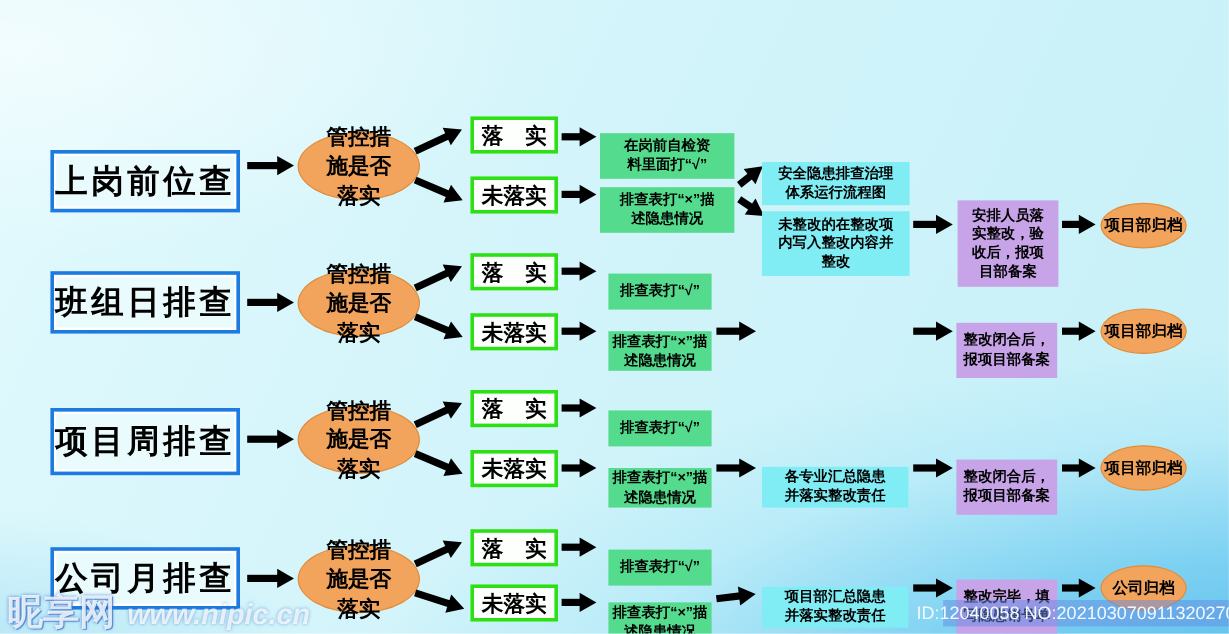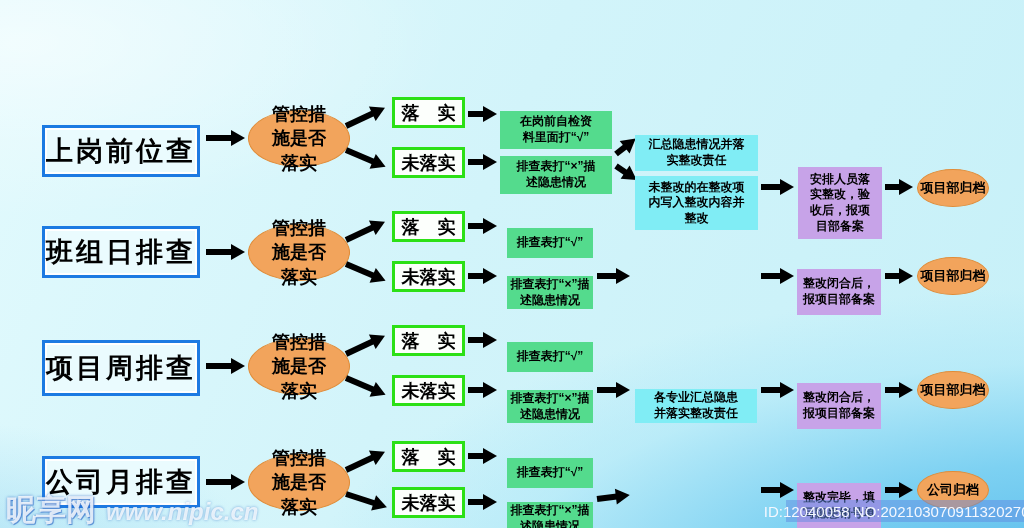--- a/index.html
+++ b/index.html
@@ -93,21 +93,21 @@
     <div class="arrow" style="left:346px;top:123px;width:30px;transform:rotate(-25deg);"></div>
     <div class="arrow" style="left:346px;top:147px;width:30px;transform:rotate(23deg);"></div>
     <div class="abs box-yn" style="left:392px;top:97px;width:73px;height:31px;">落　实</div>
     <div class="abs box-yn" style="left:392px;top:147px;width:73px;height:31px;">未落实</div>
     <div class="arrow" style="left:468px;top:111px;width:16px;"></div>
     <div class="arrow" style="left:468px;top:159px;width:16px;"></div>
     <div class="abs box-green" style="left:500px;top:95px;width:112px;height:38px;padding:0 15px;">在岗前自检资料里面打“√”</div>
     <div class="abs box-green" style="left:500px;top:140px;width:112px;height:38px;padding:0 13px;">排查表打“×”描述隐患情况</div>
     <div class="arrow" style="left:616px;top:151px;width:12px;transform:rotate(-38deg);"></div>
     <div class="arrow" style="left:616px;top:163px;width:12px;transform:rotate(34deg);"></div>
-    <div class="abs box-cyan" style="left:635px;top:119px;width:123px;height:36px;padding:0 10px;">汇总隐患情况并落实整改责任</div>
+    <div class="abs box-cyan" style="left:635px;top:119px;width:123px;height:36px;padding:0 10px;">安全隐患排查治理体系运行流程图</div>
     <div class="abs box-cyan" style="left:635px;top:160px;width:123px;height:54px;padding:0 10px;">未整改的在整改项内写入整改内容并整改</div>
     <div class="arrow" style="left:761px;top:184px;width:20px;"></div>
     <div class="abs box-purple" style="left:798px;top:151px;width:84px;height:72px;padding:0 10px;">安排人员落实整改，验收后，报项目部备案</div>
     <div class="arrow" style="left:885px;top:184px;width:15px;"></div>
     <div class="abs ellipse-archive" style="left:917px;top:169px;width:72px;height:38px;">项目部归档</div>
   </div>
 
   <div class="row-group">
     <div class="abs box-label" style="left:42px;top:226px;width:158px;height:52px;">班组日排查</div>
     <div class="arrow" style="left:206px;top:249px;width:26px;"></div>
@@ -159,20 +159,21 @@
       </div>
     <div class="arrow" style="left:346px;top:467px;width:30px;transform:rotate(-25deg);"></div>
     <div class="arrow" style="left:346px;top:491px;width:30px;transform:rotate(18deg);"></div>
     <div class="abs box-yn" style="left:392px;top:441px;width:73px;height:31px;">落　实</div>
     <div class="abs box-yn" style="left:392px;top:487px;width:73px;height:31px;">未落实</div>
     <div class="arrow" style="left:468px;top:453px;width:16px;"></div>
     <div class="arrow" style="left:468px;top:499px;width:16px;"></div>
     <div class="abs box-green" style="left:507px;top:442px;width:86px;height:30px;">排查表打“√”</div>
     <div class="abs box-green" style="left:507px;top:486px;width:86px;height:33px;padding:0 1px;">排查表打“×”描述隐患情况</div>
     <div class="arrow" style="left:597px;top:496px;width:20px;transform:rotate(-7deg);"></div>
+    <div class="abs box-cyan" style="left:635px;top:473px;width:122px;height:34px;padding:0 17px;">项目部汇总隐患并落实整改责任</div>
     <div class="arrow" style="left:761px;top:487px;width:20px;"></div>
     <div class="abs box-purple" style="left:797px;top:467px;width:84px;height:46px;padding:16px 6px;">整改完毕，填写隐患销号单</div>
     <div class="arrow" style="left:885px;top:487px;width:15px;"></div>
     <div class="abs ellipse-archive" style="left:917px;top:471px;width:72px;height:38px;">公司归档</div>
   </div>
 
   <div class="wm-left">
     <span class="wm-site">昵享网</span>
     <span class="wm-url">www.nipic.cn</span>
   </div>

